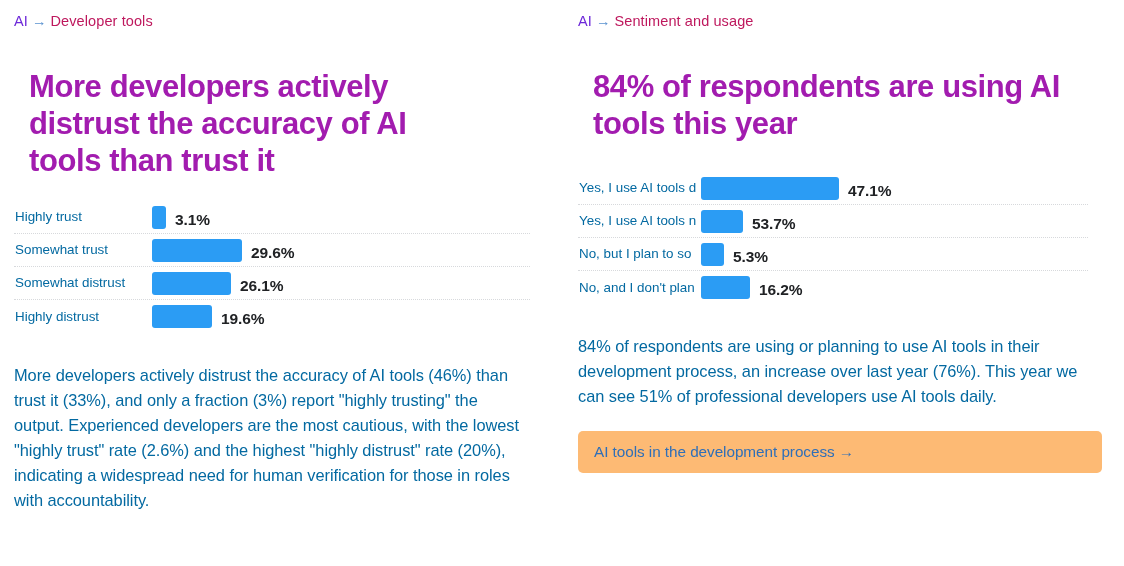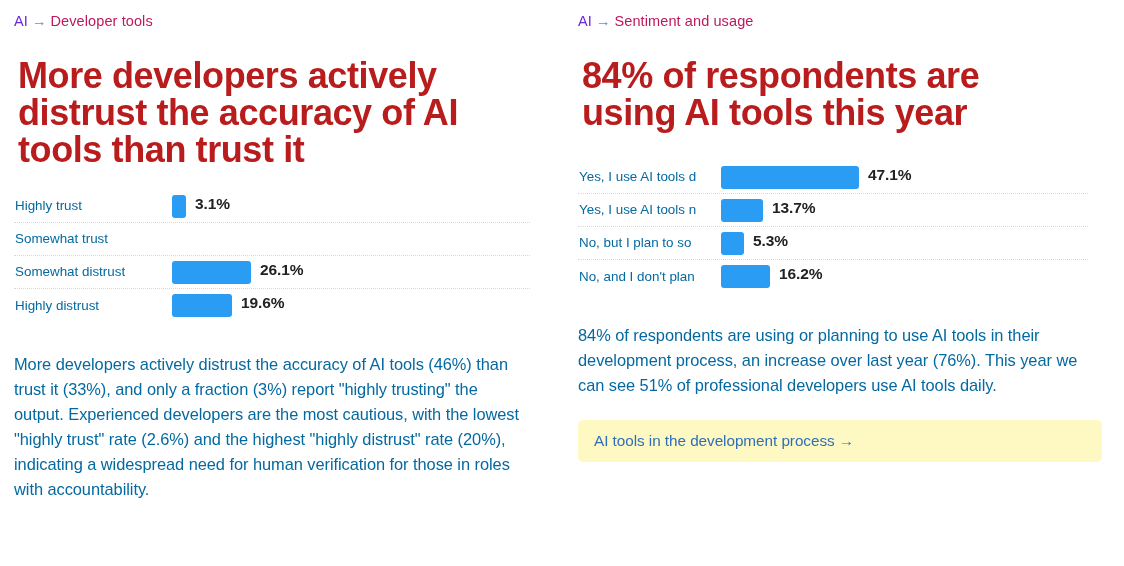--- a/index.html
+++ b/index.html
@@ -48,27 +48,27 @@
     cursor: pointer;
   }
   .breadcrumb .crumb.root { color: #6d28d9; }
   .breadcrumb .sep {
     color: #5a92d0;
     padding: 0 4px;
   }
 
   
   .headline {
-    margin: 4px;
+    margin: 15px;
     padding-top: 22px;
-    font-size: 36px;
+    font-size: 31px;
     line-height: 37px;
     font-weight: bold;
     letter-spacing: -0.4px;
-    color: #b91c1c;
+    color: #a21caf;
     max-width: 440px;
   }
   .column.right .headline {
     max-width: 480px;
   }
 
   
   .chart {
     margin-top: 22px;
   }
@@ -90,24 +90,23 @@
     white-space: nowrap;
     overflow: hidden;
     flex: none;
     padding-left: 1px;
   }
   .left-chart .bar-label { width: 137px; }
   .right-chart .bar-label { width: 122px; }
 
   .bar-wrap {
     display: flex;
-    align-items: flex-start;
+    align-items: flex-end;
     flex: 1 1 auto;
     min-width: 0;
-    margin-left: 20px;
   }
   .bar {
     height: 23px;
     background: #2b9cf4;
     border-radius: 3px;
     flex: none;
   }
   .bar-value {
     font-size: 15.5px;
     font-weight: bold;
@@ -130,21 +129,21 @@
     max-width: 505px;
   }
   .column.right .body-text {
     padding-top: 30px;
     max-width: 500px;
   }
 
   
   .cta {
     margin-top: 22px;
-    background: #fef9c3;
+    background: #fdba74;
     border-radius: 5px;
     height: 42px;
     display: flex;
     align-items: center;
     padding: 0 16px;
     box-sizing: border-box;
     cursor: pointer;
     width: 524px;
   }
   .cta-label {
@@ -169,20 +168,24 @@
     <div class="chart left-chart">
       <div class="bar-row">
         <div class="bar-label">Highly trust</div>
         <div class="bar-wrap">
           <div class="bar" style="width:14px"></div>
           <div class="bar-value">3.1%</div>
         </div>
       </div>
       <div class="bar-row">
         <div class="bar-label">Somewhat trust</div>
+        <div class="bar-wrap">
+          <div class="bar" style="width:90px"></div>
+          <div class="bar-value">29.6%</div>
+        </div>
       </div>
       <div class="bar-row">
         <div class="bar-label">Somewhat distrust</div>
         <div class="bar-wrap">
           <div class="bar" style="width:79px"></div>
           <div class="bar-value">26.1%</div>
         </div>
       </div>
       <div class="bar-row">
         <div class="bar-label">Highly distrust</div>
@@ -209,21 +212,21 @@
         <div class="bar-label">Yes, I use AI tools d</div>
         <div class="bar-wrap">
           <div class="bar" style="width:138px"></div>
           <div class="bar-value">47.1%</div>
         </div>
       </div>
       <div class="bar-row">
         <div class="bar-label">Yes, I use AI tools n</div>
         <div class="bar-wrap">
           <div class="bar" style="width:42px"></div>
-          <div class="bar-value">13.7%</div>
+          <div class="bar-value">53.7%</div>
         </div>
       </div>
       <div class="bar-row">
         <div class="bar-label">No, but I plan to so</div>
         <div class="bar-wrap">
           <div class="bar" style="width:23px"></div>
           <div class="bar-value">5.3%</div>
         </div>
       </div>
       <div class="bar-row">

